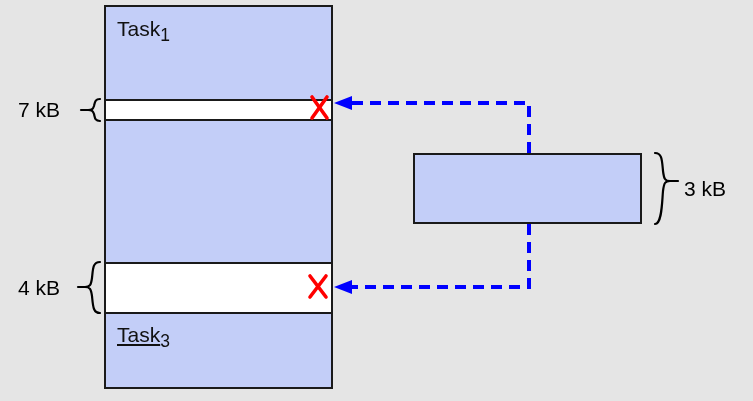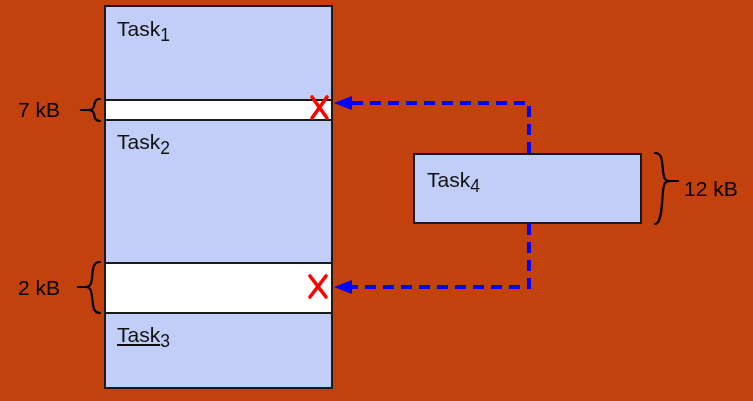--- a/index.html
+++ b/index.html
@@ -7,21 +7,21 @@
     padding: 0;
     background: #ffffff;
   }
   body {
     font-family: "Liberation Sans", sans-serif;
   }
   #canvas {
     position: relative;
     width: 753px;
     height: 401px;
-    background: #c2410c;
+    background: #e5e5e5;
     overflow: hidden;
   }
   .mem-block {
     position: absolute;
     background: #c3cef8;
     border: 2px solid #1a1a1a;
     box-sizing: border-box;
   }
   .mem-gap {
     position: absolute;
@@ -61,41 +61,35 @@
 <div id="canvas">
 
   <div class="mem-block" style="left:104px; top:5px; width:229px; height:96px;"></div>
   <div class="task-label" style="left:117px; top:18px;">
     <span>Task</span><sub>1</sub>
   </div>
 
   <div class="mem-gap" style="left:104px; top:99px; width:229px; height:22px;"></div>
 
   <div class="mem-block" style="left:104px; top:119px; width:229px; height:145px;"></div>
-  <div class="task-label" style="left:117px; top:131px;">
-    <span>Task</span><sub>2</sub>
-  </div>
 
   <div class="mem-gap" style="left:104px; top:262px; width:229px; height:52px;"></div>
 
   <div class="mem-block" style="left:104px; top:312px; width:229px; height:77px;"></div>
   <div class="task-label" style="left:117px; top:324px;text-decoration:underline;">
     <span>Task</span><sub>3</sub>
   </div>
 
   <div class="mem-block" style="left:413px; top:153px; width:229px; height:71px;"></div>
-  <div class="task-label" style="left:427px; top:169px;">
-    <span>Task</span><sub>4</sub>
-  </div>
 
   <div class="size-label" style="left:18px; top:99px;">7 kB</div>
 
-  <div class="size-label" style="left:18px; top:277px;">2 kB</div>
+  <div class="size-label" style="left:18px; top:277px;">4 kB</div>
 
-  <div class="size-label" style="left:684px; top:178px;">12 kB</div>
+  <div class="size-label" style="left:684px; top:178px;">3 kB</div>
 
   <svg class="overlay" viewBox="0 0 753 401">
 
     <g>
       <path d="M 100 99
                C 95 99, 95 102, 94 106
                C 93 109, 92 110, 88 110
                C 92 110, 93 111, 94 114
                C 95 118, 95 121, 100 121" fill="none" stroke="#000000" stroke-width="2.2" stroke-linecap="round" stroke-linejoin="round"></path>
       <line x1="81" y1="110" x2="89" y2="110" stroke="#000000" stroke-width="2.2" stroke-linecap="round"></line>

